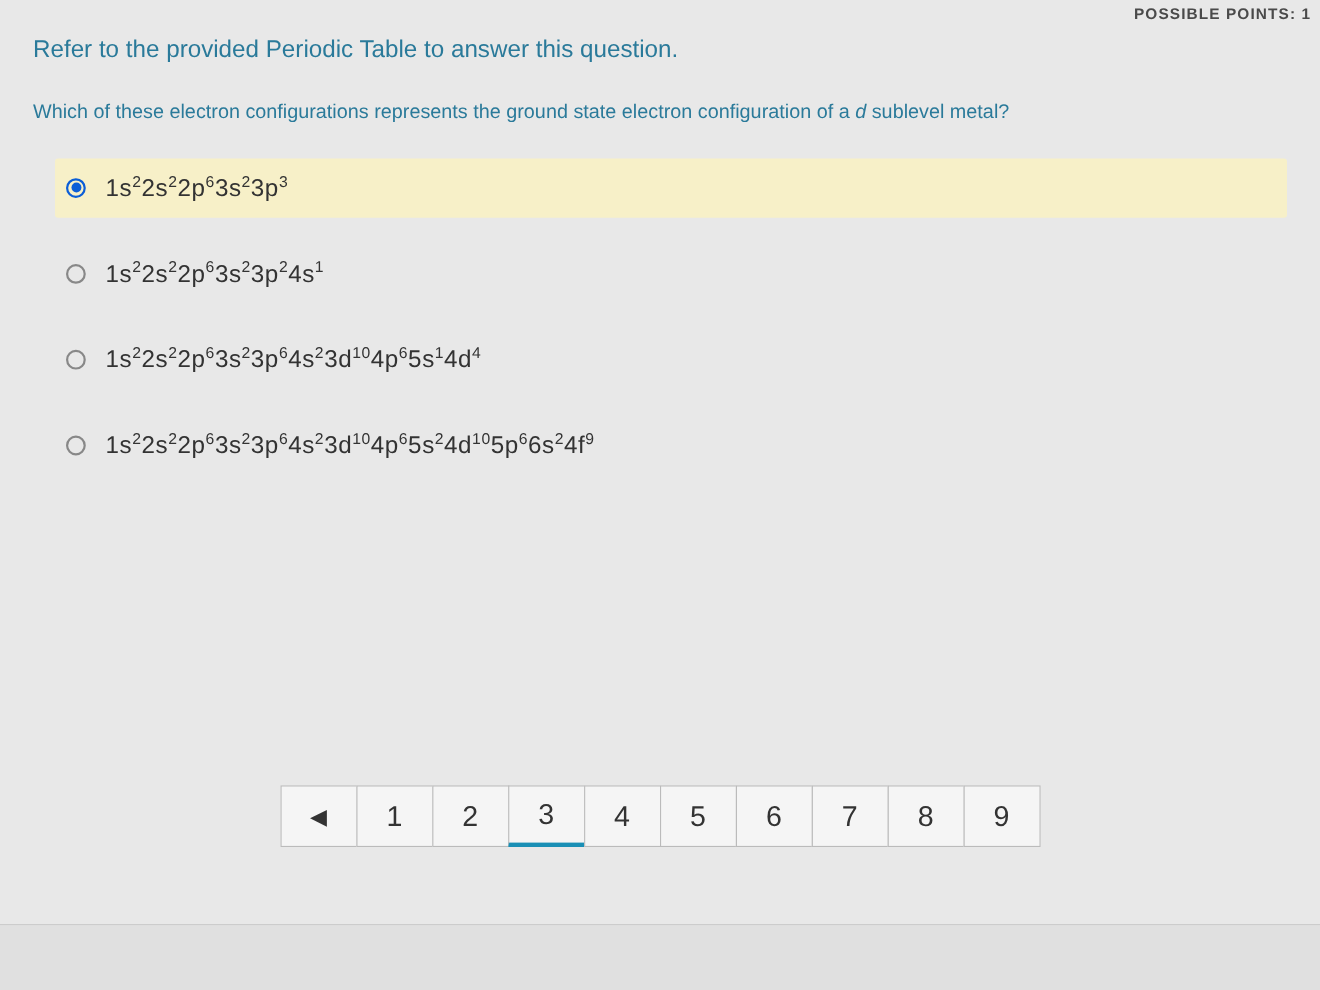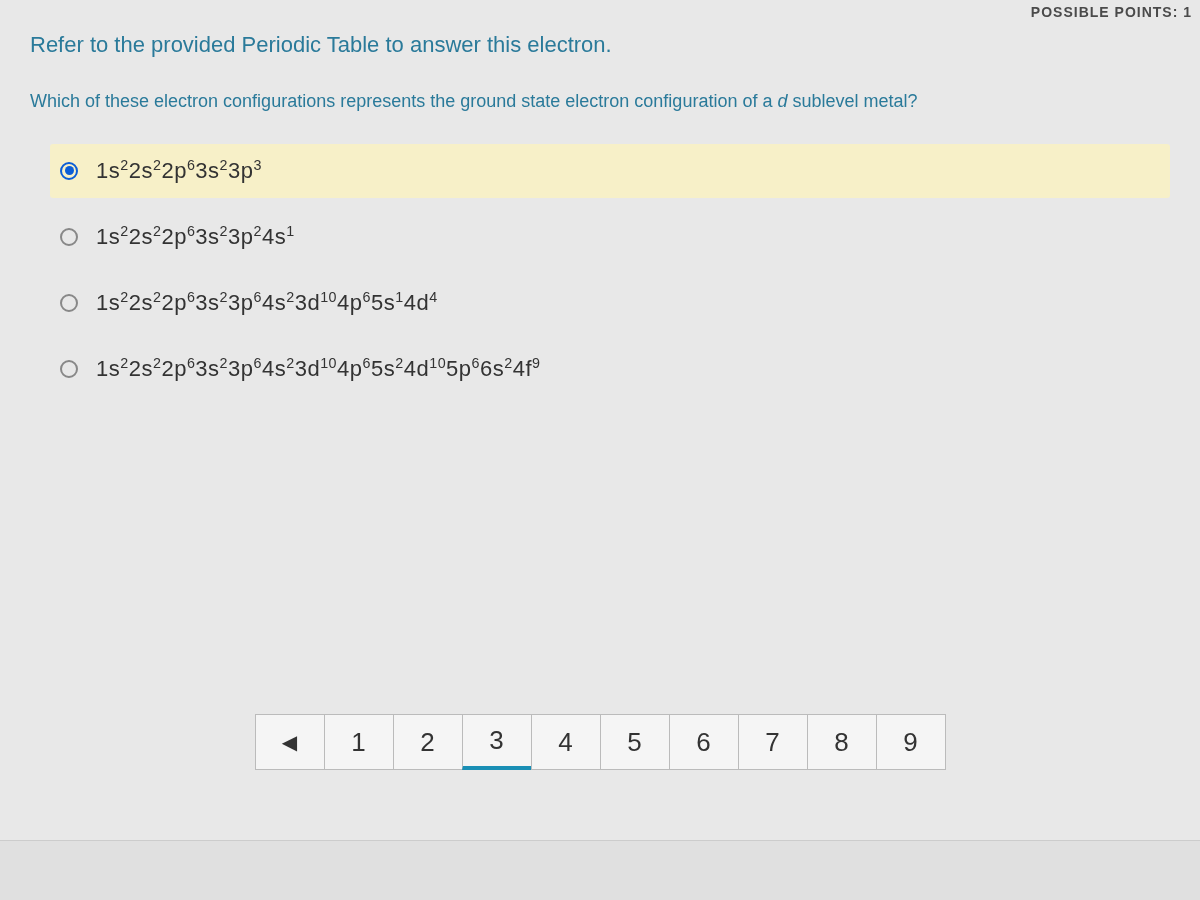--- a/index.html
+++ b/index.html
@@ -43,21 +43,21 @@
     .italic {
       font-style: italic;
     }
     .options {
       padding-left: 20px;
     }
     .option {
       display: flex;
       align-items: center;
       padding: 14px 10px;
-      margin-bottom: 12px;
+      margin-bottom: 24px;
       font-size: 22px;
       color: #333;
       cursor: pointer;
       border-radius: 3px;
     }
     .option.selected {
       background: #f7f0c8;
     }
     .radio {
       width: 18px;
@@ -131,21 +131,21 @@
       border-top: 1px solid #ccc;
       background: #e0e0e0;
     }
   </style>
 </head>
 <body>
 
 <div class="header-right">POSSIBLE POINTS: 1</div>
 
 <div class="question-area">
-  <div class="instruction">Refer to the provided Periodic Table to answer this electron.</div>
+  <div class="instruction">Refer to the provided Periodic Table to answer this question.</div>
   <div class="question-text">
     <span>Which of these electron configurations represents the ground state electron configuration of a </span><span class="italic">d</span><span> sublevel metal?</span>
   </div>
 
   <div class="options" id="options-container">
       <div class="option selected">
         <span class="radio checked"></span>
         <span class="formula"><span>1s</span><sup>2</sup><span>2s</span><sup>2</sup><span>2p</span><sup>6</sup><span>3s</span><sup>2</sup><span>3p</span><sup>3</sup></span>
       </div>
       <div class="option">

